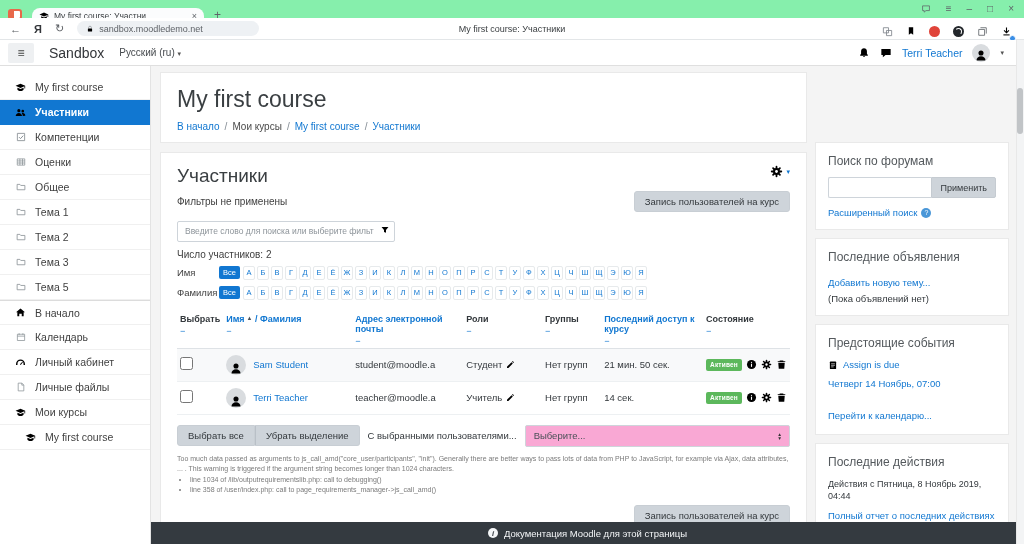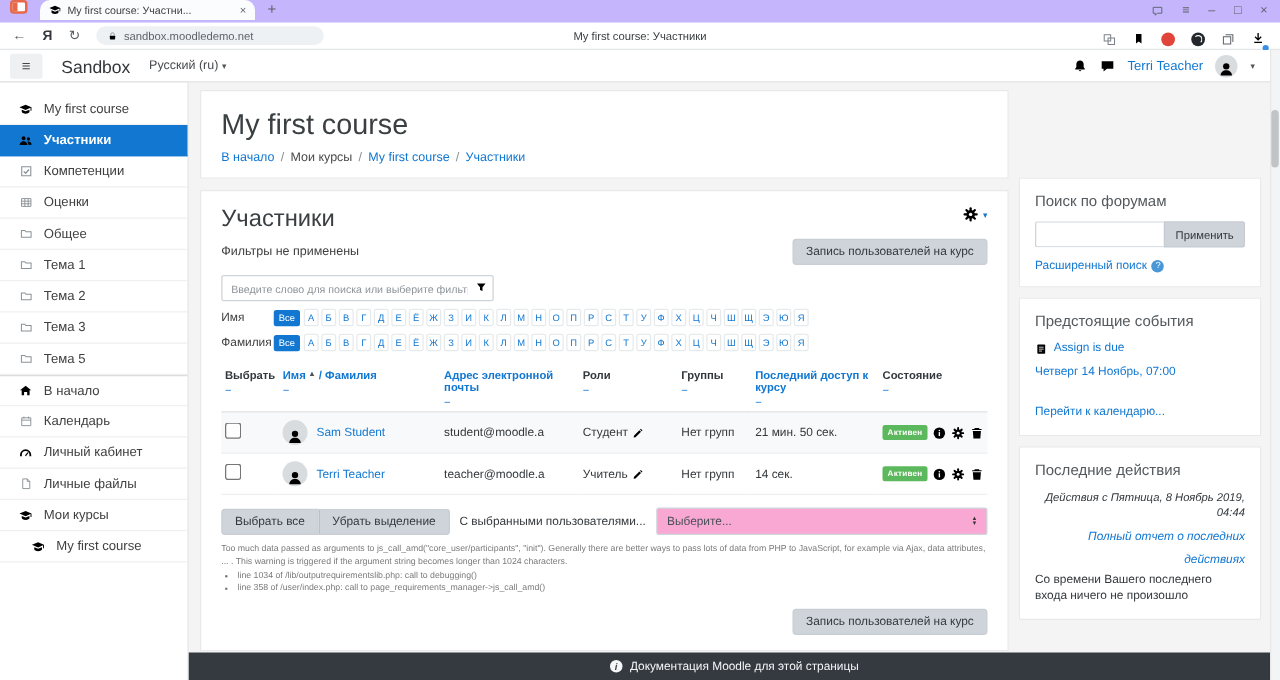--- a/index.html
+++ b/index.html
@@ -2,21 +2,21 @@
 <html><head>
 <meta charset="utf-8">
 <style>
   * { margin:0; padding:0; box-sizing:border-box; }
   html,body { background:#888; }
   body { font-family:"Liberation Sans", sans-serif; }
   #screen { position:relative; width:1024px; height:544px; background:#f4f4f4; overflow:hidden; }
   svg.ic { display:inline-block; vertical-align:middle; }
 
   
-  .tabstrip { position:absolute; top:0; left:0; width:1024px; height:32px; background:#c4b5fd; display:flex; align-items:flex-start; }
+  .tabstrip { position:absolute; top:0; left:0; width:1024px; height:32px; background:#86efac; display:flex; align-items:center; }
   .panel-btn { width:14px; height:11px; border:2px solid #e8684a; border-radius:3px; background:#fff; margin:0 0 3px 8px; position:relative; }
   .panel-btn::after { content:""; position:absolute; left:0; top:0; bottom:0; width:4px; background:#e8684a; }
   .tab { width:172px; height:16px; background:#fbfcfd; border-radius:8px 8px 0 0; margin-left:10px; display:flex; align-items:center; padding:0 7px; gap:5px; }
   .tab-title { flex:1; font-size:8.5px; color:#3c4043; white-space:nowrap; overflow:hidden; }
   .tab-close { font-size:9px; color:#5f6368; }
   .newtab { font-size:12px; color:#5f6368; margin:0 0 2px 10px; }
   .winctl { position:absolute; right:10px; top:3px; display:flex; gap:15px; align-items:center; color:#5f6368; font-size:10px; }
   .toolbar { position:absolute; top:18px; left:0; width:1024px; height:22px; background:#fff; border-bottom:1px solid #e3e6e8; display:flex; align-items:center; padding-left:10px; }
   .nav-glyph { font-size:11px; color:#55595e; margin-right:13px; }
   .yandex-glyph { font-weight:bold; color:#33363a; }
@@ -110,21 +110,21 @@
   .rblock h3 { font-size:12px; font-weight:400; color:#54595d; }
   .fsearch-row { margin-top:9px; display:flex; }
   .fsearch-row input { flex:1; min-width:0; height:21px; border:1px solid #ced4da; border-right:none; border-radius:2px 0 0 2px; padding:0 5px; font-size:9px; font-family:"Liberation Sans",sans-serif; }
   .btn-apply { height:21px; background:#ced4da; border:1px solid #c5cbd1; border-radius:0 2px 2px 0; font-size:9px; color:#33383c; padding:0 8px; display:flex; align-items:center; }
   .adv-row { margin-top:9px; display:flex; align-items:center; gap:4px; }
   .blue-link { color:#1177d1; font-size:9.5px; text-decoration:none; }
   .help-circle { width:10px; height:10px; border-radius:50%; background:#4a97d8; color:#fff; font-size:7px; display:flex; align-items:center; justify-content:center; }
   .r-text { font-size:9.5px; color:#33383c; }
   .mt8 { margin-top:8px; } .mt3 { margin-top:3px; } .mt9 { margin-top:9px; } .mt14 { margin-top:14px; }
   .event-row { margin-top:9px; display:flex; align-items:center; gap:5px; }
-  .center { text-align:right;font-style:italic; }
+  .center { text-align:left; }
   .since { font-size:9px; color:#33383c; line-height:1.35; }
   .r-empty { font-size:9.5px; color:#33383c; line-height:1.35; }
 
   
   .footer { position:absolute; left:151px; top:522px; width:873px; height:22px; background:#343a40; display:flex; align-items:center; justify-content:center; gap:6px; }
   .footer a { color:#f4f6f8; font-size:9.5px; }
   .finfo { width:10px; height:10px; border-radius:50%; background:#f4f6f8; color:#343a40; font-size:7.5px; font-weight:bold; display:flex; align-items:center; justify-content:center; font-style:italic; }
   .scroll-track { position:absolute; right:0; top:40px; width:8px; height:504px; background:#f3f4f5; border-left:1px solid #e8e8e8; z-index:20; }
   .scroll-thumb { position:absolute; right:1px; top:48px; width:6px; height:46px; background:#c1c4c7; border-radius:3px; }
 </style>
@@ -454,20 +454,21 @@
       <div class="filters-row">
         <span class="note">Фильтры не применены</span>
         <a class="btn-grey">Запись пользователей на курс</a>
       </div>
       <div class="search-box">
         <input type="text" placeholder="Введите слово для поиска или выберите фильтр" style="">
         <svg class="ic funnel" width="10" height="10">
             <use href="#i-funnel"></use>
           </svg>
       </div>
+      <div class="count">Число участников: 2</div>
 
       <div class="letterrow">
         <span class="lbl">Имя</span>
         <a class="all-box">Все</a>
         <span class="letters">
             <a class="lt">А</a>
             <a class="lt">Б</a>
             <a class="lt">В</a>
             <a class="lt">Г</a>
             <a class="lt">Д</a>
@@ -659,20 +660,25 @@
       <div class="fsearch-row">
         <input type="text" style="">
         <span class="btn-apply">Применить</span>
       </div>
       <div class="adv-row">
         <a class="blue-link">Расширенный поиск</a>
         <span class="help-circle">?</span>
       </div>
     </section>
 
+    <section class="rblock">
+      <h3>Последние объявления</h3>
+      <div class="mt8"><a class="blue-link">Добавить новую тему...</a></div>
+      <div class="r-text mt3">(Пока объявлений нет)</div>
+    </section>
 
     <section class="rblock">
       <h3>Предстоящие события</h3>
       <div class="event-row">
         <svg class="ic" width="10" height="10" style="color:#ad9356">
             <use href="#i-clip"></use>
           </svg>
         <a class="blue-link">Assign is due</a>
       </div>
       <div class="mt3"><span class="blue-link">Четверг 14 Ноябрь, 07:00</span></div>

